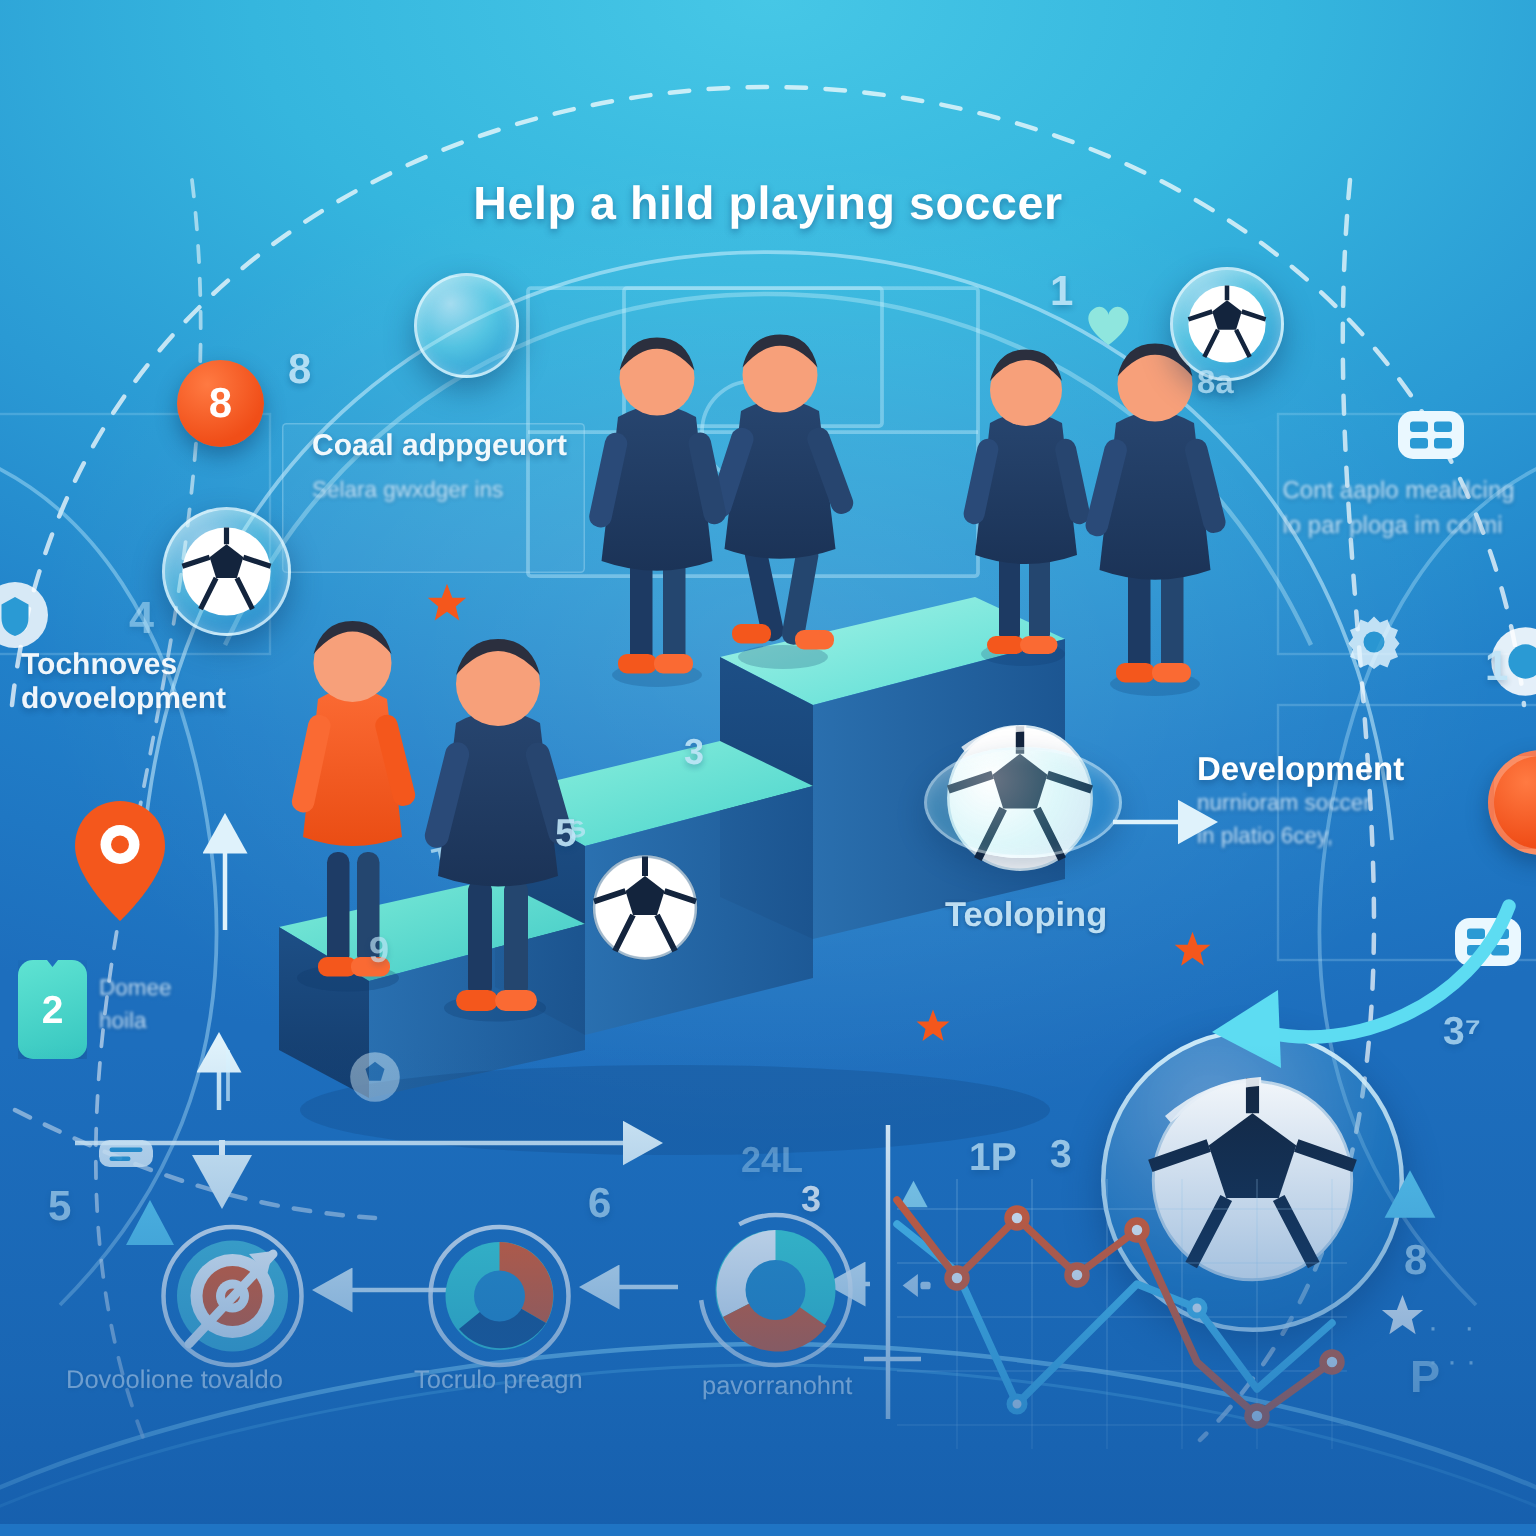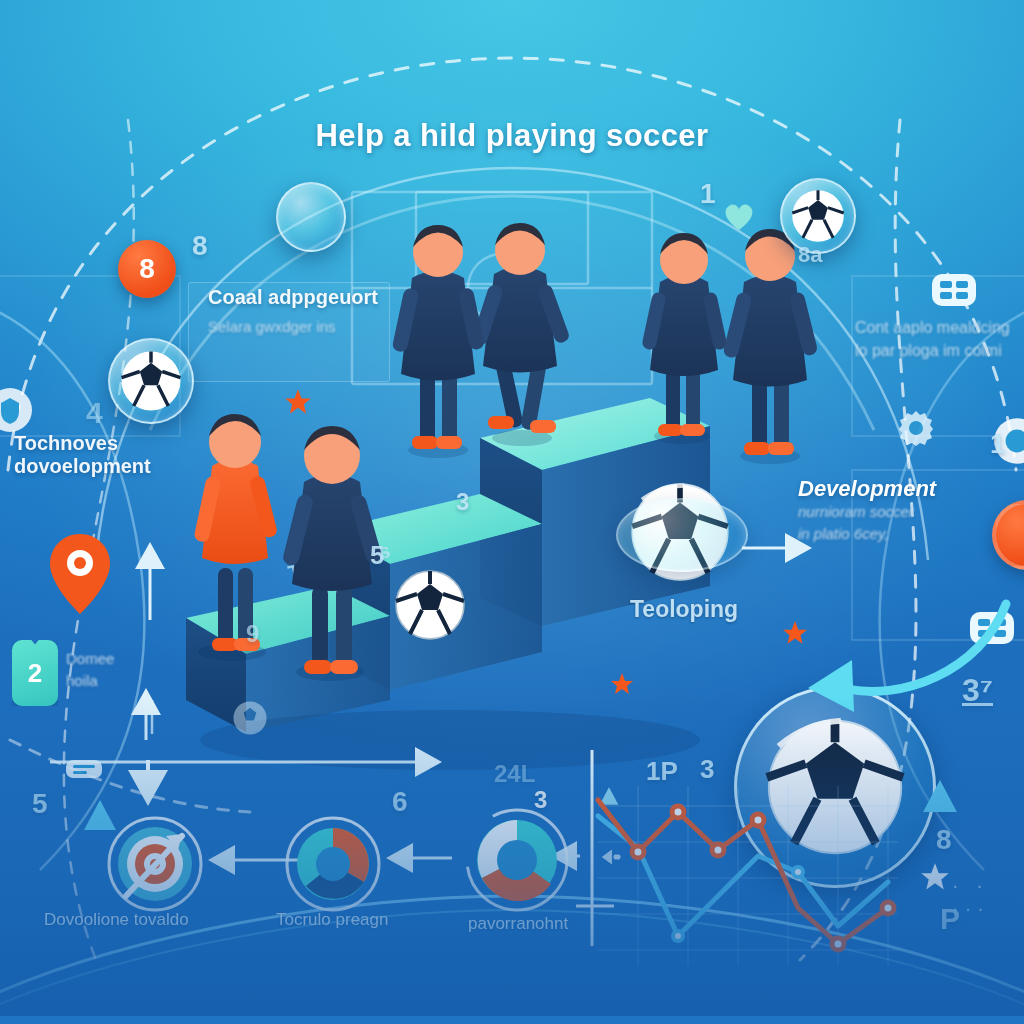--- a/index.html
+++ b/index.html
@@ -119,21 +119,21 @@
   <div class="abs nosel" style="left:14px;top:432px;width:180px;">
     <div class="hdr blur1">Tochnoves</div>
     <div class="hdr blur1">dovoelopment</div>
   </div>
 
   <div class="abs nosel" style="left:855px;top:316px;width:200px;">
     <div class="sub blur2" style="font-size:16px;">Cont aaplo mealdcing</div>
     <div class="sub blur2" style="font-size:16px;">lo par ploga im colmi</div>
   </div>
 
-  <div class="abs nosel" style="left:798px;top:476px;width:210px;font-style:italic;">
+  <div class="abs nosel" style="left:798px;top:500px;width:210px;">
     <div class="hdr" style="font-size:22px;">Development</div>
     <div class="sub blur2">nurnioram soccer</div>
     <div class="sub blur2">in platio 6cey,</div>
   </div>
 
   <svg class="abs" style="left:150px;top:390px;" width="580" height="400" viewBox="0 0 580 400">
     <defs>
       <linearGradient id="topG" x1="0" y1="0" x2="1" y2="1">
         <stop offset="0%" stop-color="#7fecd8"></stop>
           <stop offset="100%" stop-color="#3fc9c6"></stop>
@@ -495,21 +495,21 @@
   </svg>
 
   <div class="abs nosel ghostnum" style="left:192px;top:230px;font-size:28px;">8</div>
   <div class="abs nosel ghostnum" style="left:86px;top:396px;font-size:30px;opacity:.5;">4</div>
   <div class="abs nosel ghostnum" style="left:246px;top:620px;font-size:24px;opacity:.65;">9</div>
   <div class="abs nosel ghostnum" style="left:370px;top:540px;font-size:26px;">5</div>
   <div class="abs nosel ghostnum" style="left:456px;top:488px;font-size:24px;">3</div>
   <div class="abs nosel ghostnum" style="left:700px;top:178px;font-size:28px;">1</div>
   <div class="abs nosel ghostnum" style="left:798px;top:242px;font-size:22px;opacity:.75;">8a</div>
   <div class="abs nosel ghostnum" style="left:990px;top:428px;font-size:28px;">1</div>
-  <div class="abs nosel ghostnum" style="left:962px;top:672px;font-size:32px;opacity:.75;text-decoration:underline;">3⁷</div>
+  <div class="abs nosel ghostnum" style="left:962px;top:672px;font-size:26px;opacity:.75;">3⁷</div>
   <div class="abs nosel ghostnum" style="left:936px;top:824px;font-size:28px;opacity:.8;">8</div>
   <div class="abs nosel ghostnum" style="left:940px;top:902px;font-size:30px;opacity:.8;">P</div>
   <div class="abs nosel ghostnum" style="left:32px;top:788px;font-size:28px;opacity:.8;">5</div>
   <div class="abs nosel ghostnum" style="left:392px;top:786px;font-size:28px;opacity:.8;">6</div>
   <div class="abs nosel ghostnum" style="left:494px;top:760px;font-size:24px;opacity:.45;">24L</div>
   <div class="abs nosel ghostnum" style="left:534px;top:786px;font-size:24px;color:#fff;">3</div>
   <div class="abs nosel ghostnum" style="left:646px;top:756px;font-size:26px;">1P</div>
   <div class="abs nosel ghostnum" style="left:700px;top:754px;font-size:26px;">3</div>
 
   <div class="abs nosel" style="left:952px;top:874px;color:#bfe4f7;font-size:20px;letter-spacing:6px;opacity:.8;">· ·<br>···</div>

